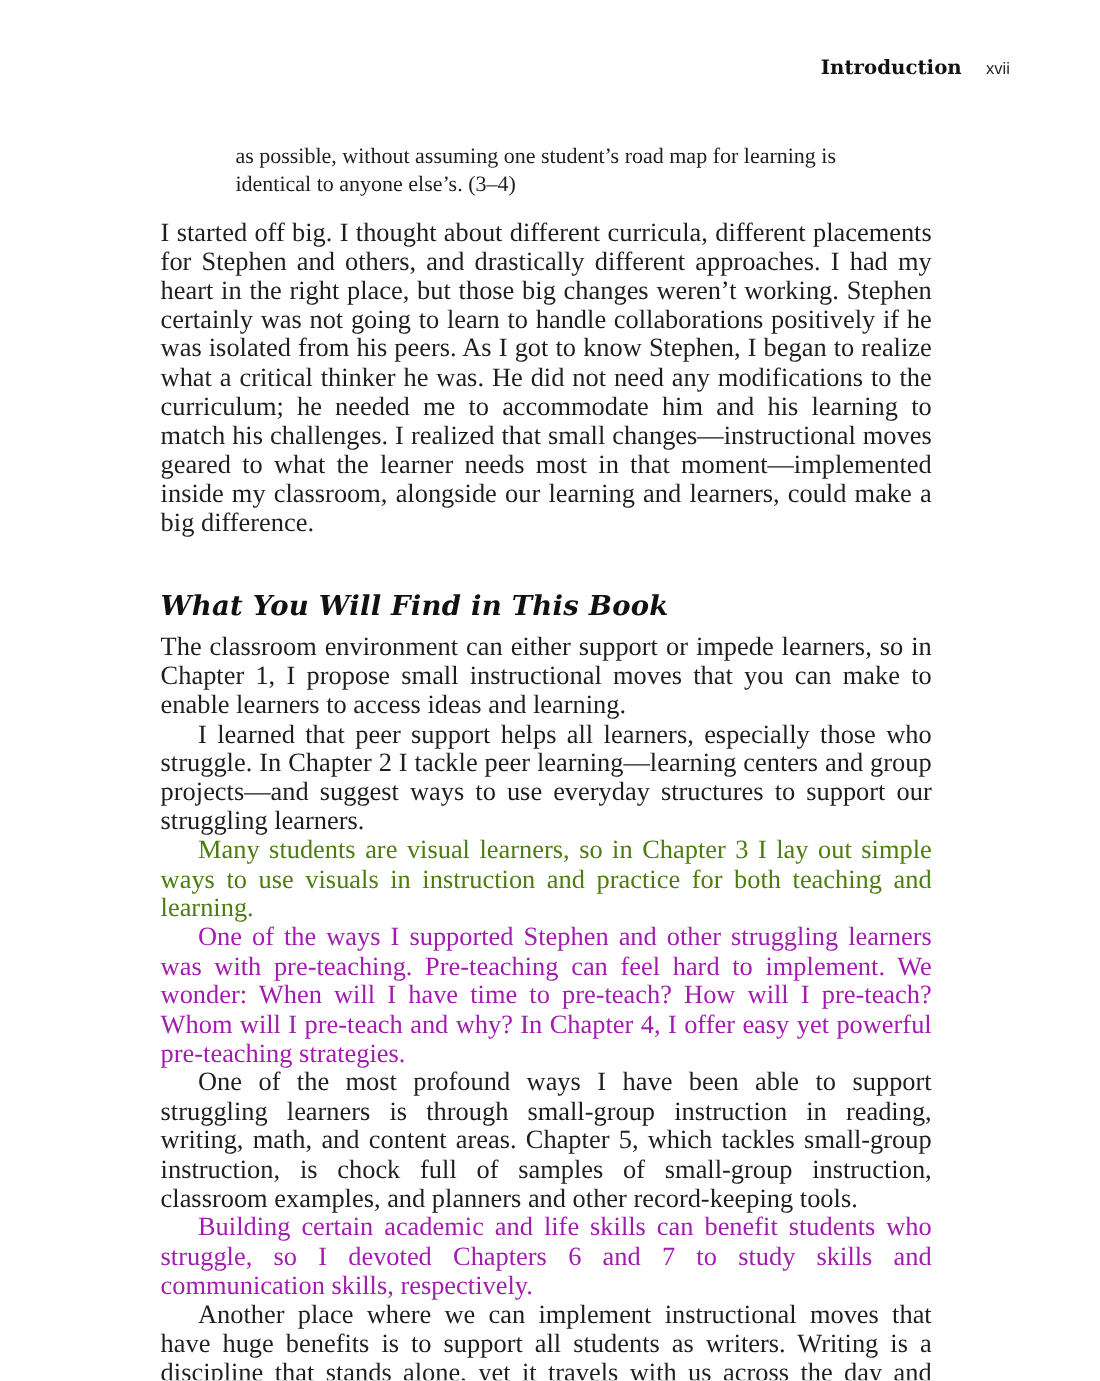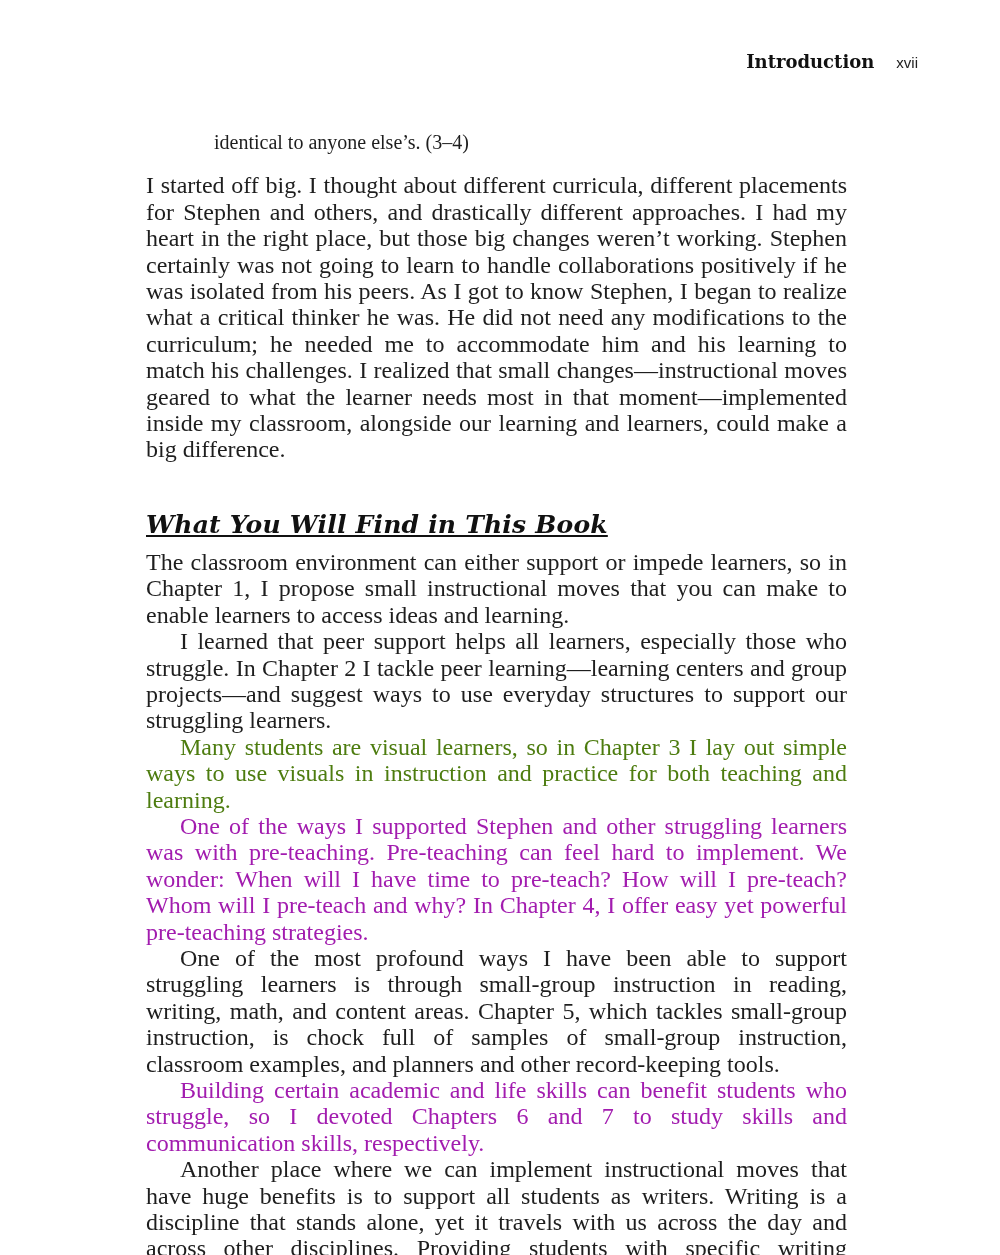--- a/index.html
+++ b/index.html
@@ -53,21 +53,20 @@
   .para.noindent { text-indent: 0; }
   .section-heading {
     font-family: "DejaVu Serif", serif;
     font-weight: bold;
     font-style: italic;
     font-size: 25px;
     letter-spacing: 0.2px;
     color: #111111;
     margin-top: 47px;
     margin-bottom: 10px;
-    text-decoration: underline;
   }
   .footer {
     position: absolute;
     left: 0;
     right: 0;
     top: 1187px;
     text-align: center;
     font-family: "Liberation Sans", sans-serif;
     font-size: 15px;
     line-height: 22px;
@@ -79,20 +78,21 @@
 
 <div class="page" style="background: rgb(255, 255, 255);">
 
   <div class="running-head">
     <span class="chapter">Introduction</span><span class="folio">xvii</span>
   </div>
 
   <div class="content">
 
     <div class="blockquote" style="color: rgb(30, 30, 30);">
+      <div>as possible, without assuming one student’s road map for learning is</div>
       <div>identical to anyone else’s. (3–4)</div>
     </div>
 
     <p class="para noindent" style="color: rgb(30, 30, 30);">I started off big. I thought about different curricula, different placements for Stephen and others, and drastically different approaches. I had my heart in the right place, but those big changes weren’t working. Stephen certainly was not going to learn to handle collaborations positively if he was isolated from his peers. As I got to know Stephen, I began to realize what a critical thinker he was. He did not need any modifications to the curriculum; he needed me to accommodate him and his learning to match his challenges. I realized that small changes—instructional moves geared to what the learner needs most in that moment—implemented inside my classroom, alongside our learning and learners, could make a big difference.</p>
 
     <h2 class="section-heading">What You Will Find in This Book</h2>
 
     <p class="para noindent" style="color: rgb(30, 30, 30);">The classroom environment can either support or impede learners, so in Chapter 1, I propose small instructional moves that you can make to enable learners to access ideas and learning.</p>
     <p class="para" style="color: rgb(30, 30, 30);">I learned that peer support helps all learners, especially those who struggle. In Chapter 2 I tackle peer learning—learning centers and group projects—and suggest ways to use everyday structures to support our struggling learners.</p>
     <p class="para" style="color: #4d7c0f;">Many students are visual learners, so in Chapter 3 I lay out simple ways to use visuals in instruction and practice for both teaching and learning.</p>

